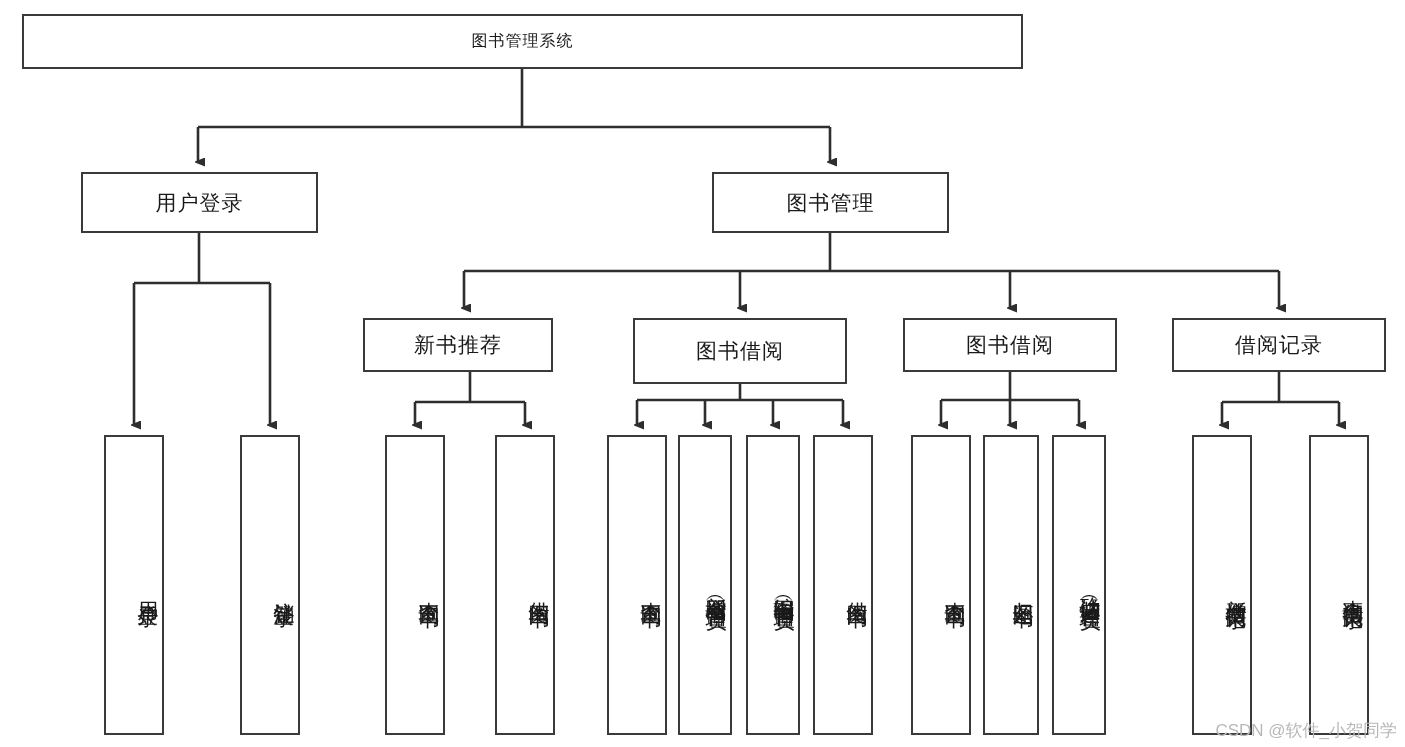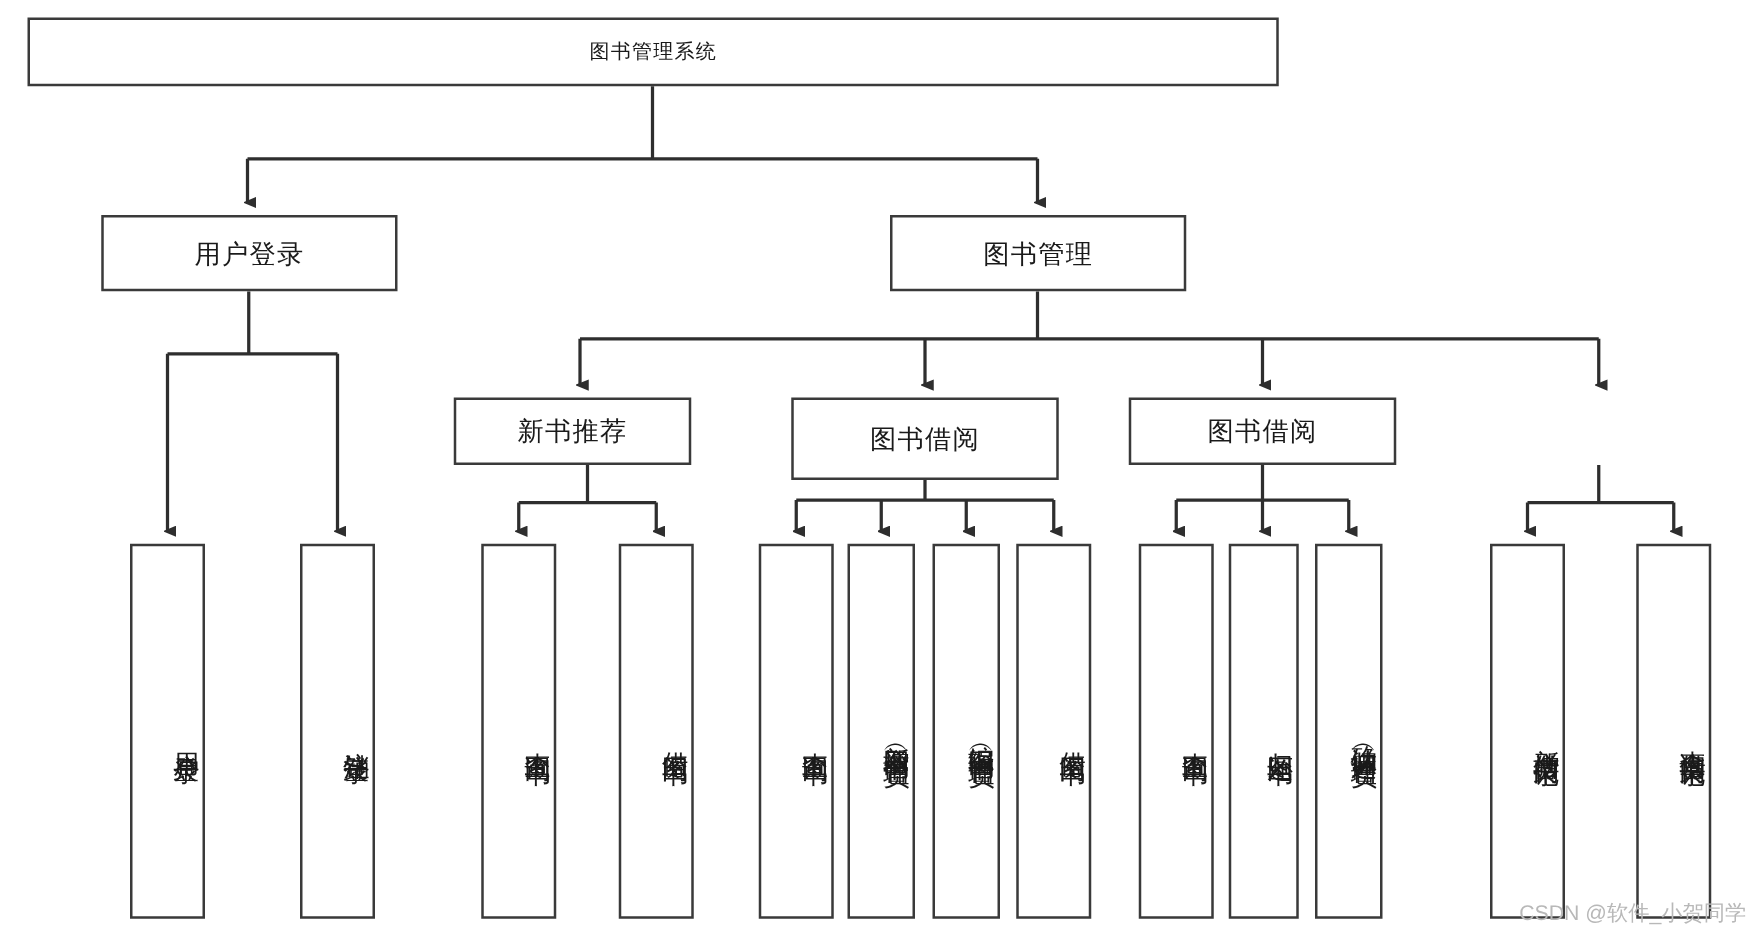--- a/index.html
+++ b/index.html
@@ -136,20 +136,23 @@
 
   <div class="node horiz" style="left:363px; top:318px; width:190px; height:54px;">
     <span>新书推荐</span>
   </div>
   <div class="node horiz" style="left:633px; top:318px; width:214px; height:66px;">
     <span>图书借阅</span>
   </div>
   <div class="node horiz" style="left:903px; top:318px; width:214px; height:54px;">
     <span>图书借阅</span>
   </div>
+  <div class="node horiz" style="left:1172px; top:318px; width:214px; height:54px;">
+    <span>借阅记录</span>
+  </div>
 
   <div class="node vert" style="left:104px; top:435px; width:60px; height:300px;">
     <span class="vlabel">用户登录</span>
   </div>
   <div class="node vert" style="left:240px; top:435px; width:60px; height:300px;">
     <span class="vlabel">注销登录</span>
   </div>
 
   <div class="node vert" style="left:385px; top:435px; width:60px; height:300px;">
     <span class="vlabel">查询图书</span>

